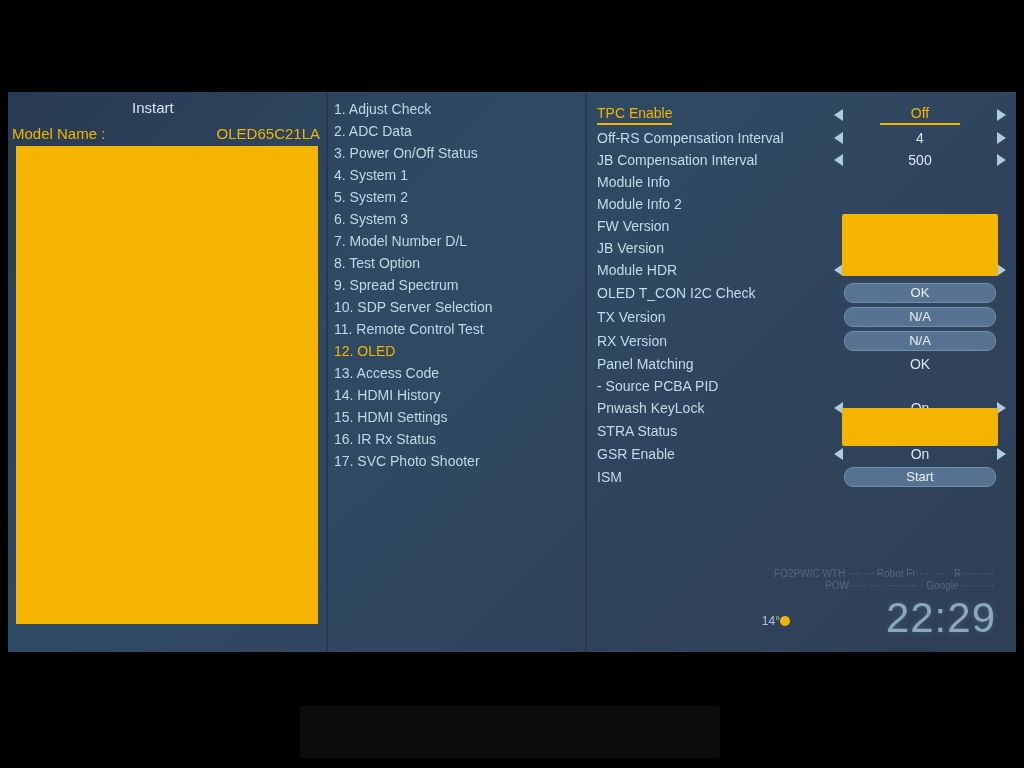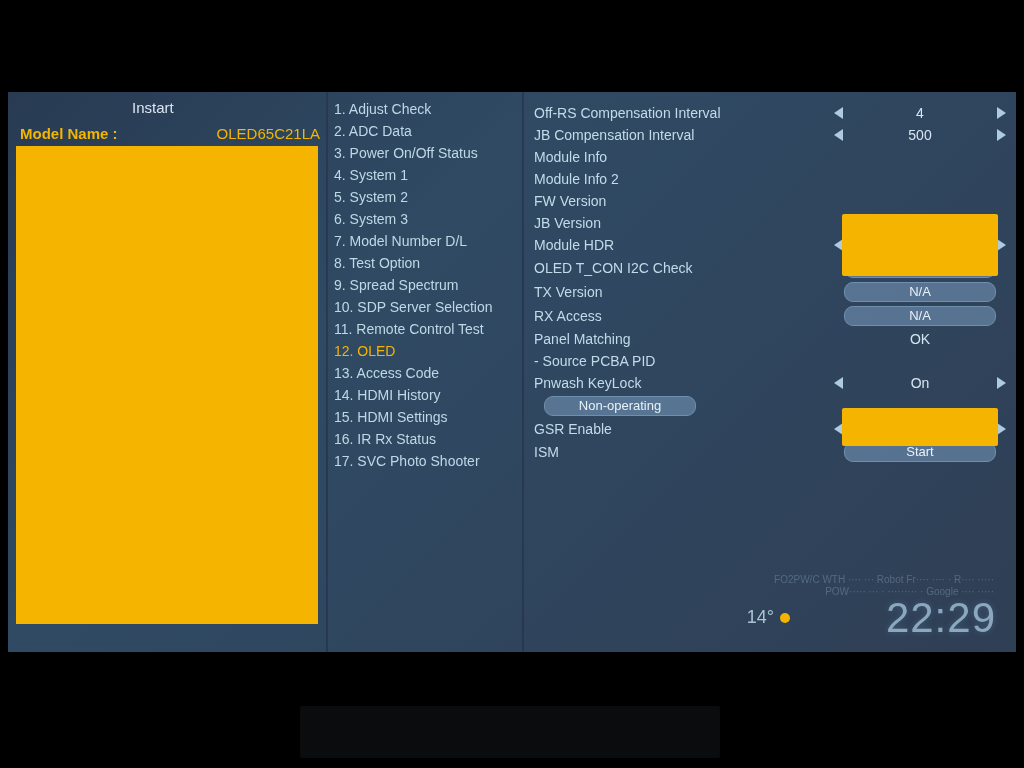--- a/index.html
+++ b/index.html
@@ -24,21 +24,21 @@
   }
   .panel {
     position: relative;
     box-sizing: border-box;
   }
   .panel.left {
     width: 320px;
     border-right: 2px solid rgba(40,55,78,.9);
   }
   .panel.mid {
-    width: 196px;
+    width: 259px;
     border-right: 2px solid rgba(40,55,78,.9);
   }
   .panel.right {
     flex: 1;
     min-width: 0;
   }
   
   .left-header {
     height: 30px;
     display: flex;
@@ -50,22 +50,22 @@
     margin-left: 124px;
   }
   .left-row2 {
     display: flex;
     align-items: center;
     height: 22px;
     font-size: 15px;
   }
   .left-row2 .ml {
     color: #f3b600;
-    margin-left: 12px;
-    font-weight: 700;
+    margin-left: 4px;
+    font-weight: 400;
   }
   .left-row2 .mv {
     color: #f3b600;
     margin-left: auto;
     margin-right: 6px;
     font-weight: 500;
   }
   .big-yellow {
     position: absolute;
     left: 8px;
@@ -178,44 +178,44 @@
     right: 18px;
     top: 316px;
     width: 156px;
     height: 38px;
   }
   
   .weather {
     position: absolute;
     right: 226px;
     bottom: 24px;
-    font-size: 18px;
+    font-size: 12px;
     color: #aac3d4;
     display: flex;
     align-items: center;
-    gap: 6px;
+    gap: 0;
   }
   .weather .dot {
     width: 10px; height: 10px; border-radius: 50%;
     background: #f5b400;
   }
   .clock {
     position: absolute;
     right: 20px;
     bottom: 10px;
     font-size: 42px;
     font-weight: 300;
     letter-spacing: 1px;
     color: #8ba8bf;
     text-shadow: 0 0 6px rgba(120,160,200,.3);
   }
   .ticker {
     position: absolute;
     right: 22px;
-    bottom: 54px;
+    bottom: 60px;
     font-size: 10px;
     color: #6f8aa0;
     text-align: right;
     line-height: 12px;
     opacity: .55;
     max-width: 280px;
   }
   
   .stand {
     position: absolute;
@@ -260,20 +260,29 @@
         <li>13. Access Code</li>
         <li>14. HDMI History</li>
         <li>15. HDMI Settings</li>
         <li>16. IR Rx Status</li>
         <li>17. SVC Photo Shooter</li>
       </ol>
   </div>
 
   <div class="panel right">
     <div class="rows" id="rows">
+        <div class="row sel">
+          <span class="lbl">TPC Enable</span>
+          <span class="spacer"></span>
+          <span class="valcell">
+            <span class="arrow l"></span>
+            <span class="val">Off</span>
+            <span class="arrow r"></span>
+          </span>
+        </div>
         <div class="row">
           <span class="lbl">Off-RS Compensation Interval</span>
           <span class="valcell">
             <span class="arrow l"></span>
             <span class="val">4</span>
             <span class="arrow r"></span>
           </span>
         </div>
         <div class="row">
           <span class="lbl">JB Compensation Interval</span>
@@ -309,21 +318,21 @@
             <span class="pill">OK</span>
           </span>
         </div>
         <div class="row">
           <span class="lbl">TX Version</span>
           <span class="valcell">
             <span class="pill">N/A</span>
           </span>
         </div>
         <div class="row">
-          <span class="lbl">RX Access</span>
+          <span class="lbl">RX Version</span>
           <span class="valcell">
             <span class="pill">N/A</span>
           </span>
         </div>
         <div class="row">
           <span class="lbl">Panel Matching</span>
           <span class="valcell">
             <span class="val plain">OK</span>
           </span>
         </div>
@@ -332,20 +341,21 @@
         </div>
         <div class="row">
           <span class="lbl">Pnwash KeyLock</span>
           <span class="valcell">
             <span class="arrow l"></span>
             <span class="val">On</span>
             <span class="arrow r"></span>
           </span>
         </div>
         <div class="row">
+          <span class="lbl">STRA Status</span>
           <span class="valcell">
             <span class="pill">Non-operating</span>
           </span>
         </div>
         <div class="row">
           <span class="lbl">GSR Enable</span>
           <span class="valcell">
             <span class="arrow l"></span>
             <span class="val">On</span>
             <span class="arrow r"></span>

